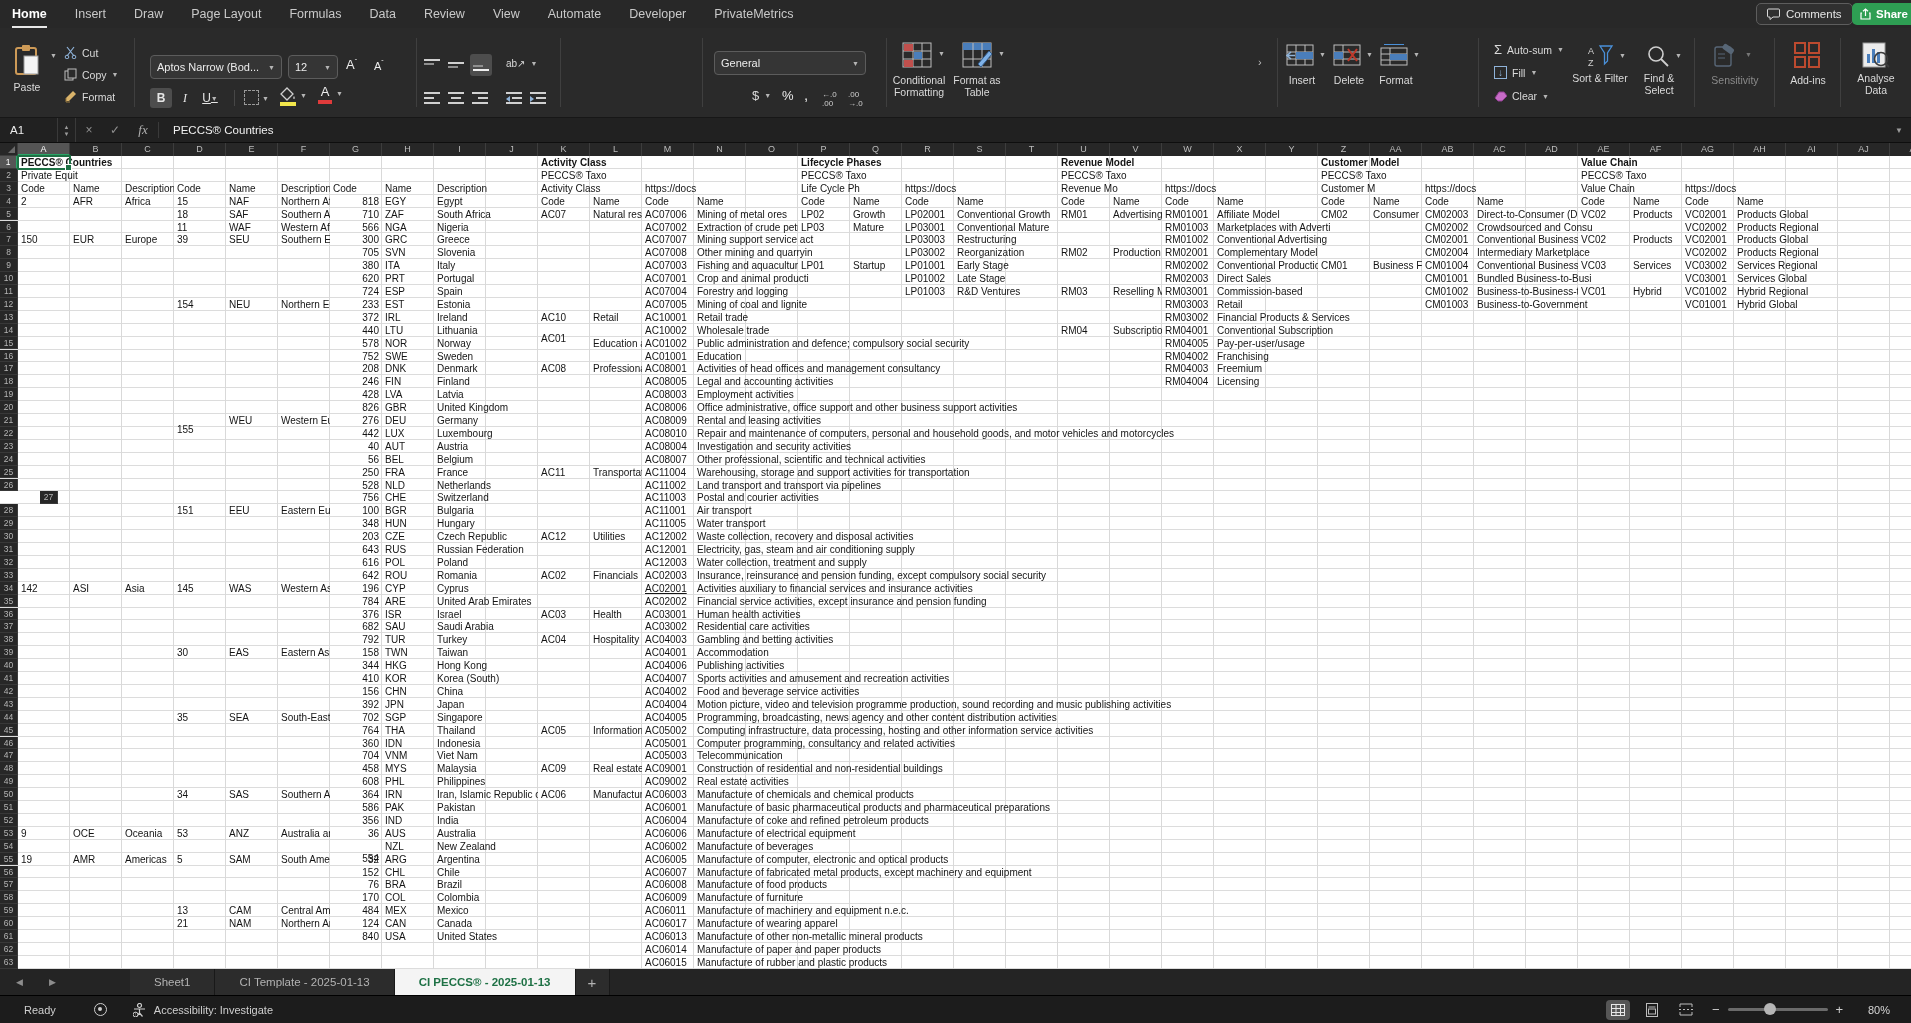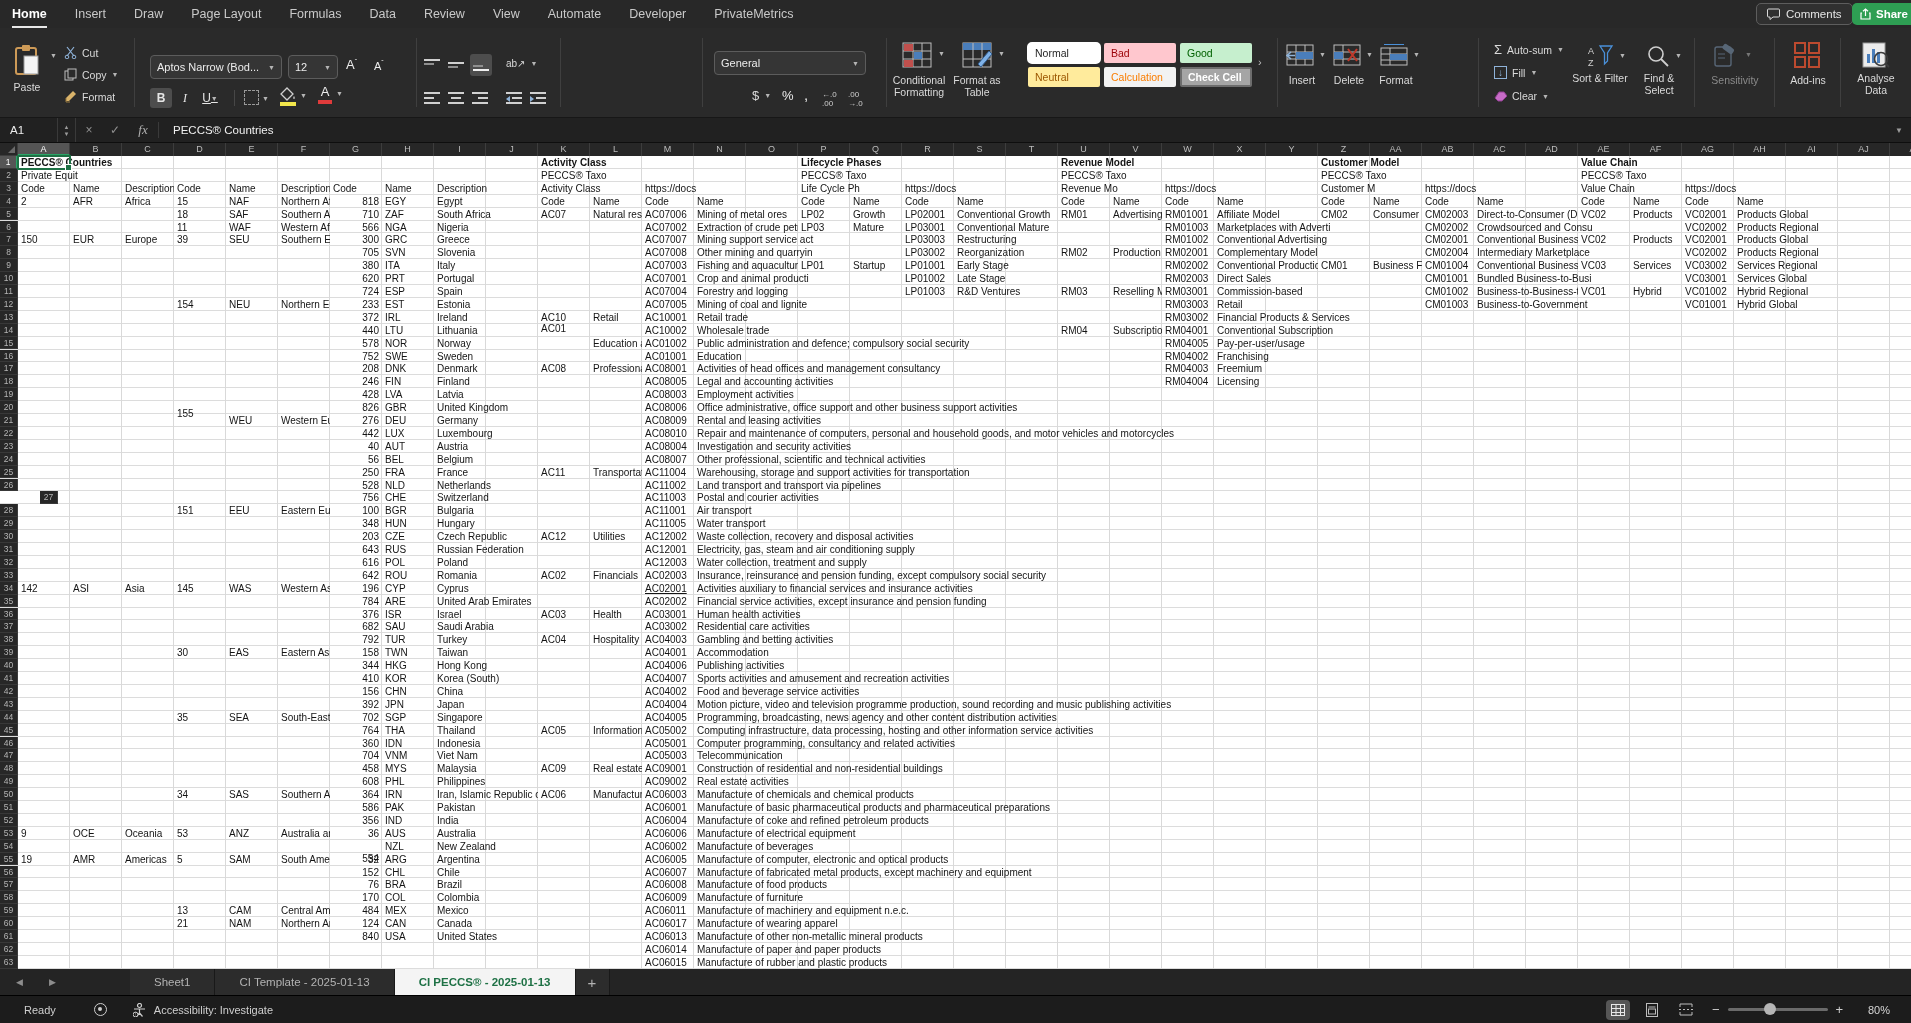--- a/index.html
+++ b/index.html
@@ -267,28 +267,20 @@
           <rect x="1" y="1" width="28" height="24" fill="none" stroke="#bdbdbd"></rect>
           <rect x="1" y="1" width="28" height="7" fill="#4a7ebb"></rect>
           <line x1="1" y1="17" x2="29" y2="17" stroke="#bdbdbd"></line>
           <line x1="11" y1="1" x2="11" y2="25" stroke="#bdbdbd"></line>
           <line x1="20" y1="1" x2="20" y2="25" stroke="#bdbdbd"></line>
           <path d="M16 22 27 9l3 3-11 13z" fill="#7fb2e8" stroke="#355f8f"></path>
         </svg>
       <span class="caret" style="position:absolute;right:-13px;top:8px">▼</span>
     </div>
     <div class="iconlbl" style="left:52px;top:46px;width:62px">Format as Table</div>
-    <div id="chips" style="position:absolute;left:134px;top:15px;width:226px;display:grid;grid-template-columns:repeat(3,74px);grid-auto-rows:24px;column-gap:2px">
-        <div class="chip selected" style="background: rgb(255, 255, 255); color: rgb(31, 31, 31);">Normal</div>
-        <div class="chip" style="background: rgb(255, 199, 206); color: rgb(156, 0, 6);">Bad</div>
-        <div class="chip" style="background: rgb(198, 239, 206); color: rgb(0, 97, 0);">Good</div>
-        <div class="chip" style="background: rgb(255, 235, 156); color: rgb(156, 87, 0);">Neutral</div>
-        <div class="chip" style="background: rgb(242, 242, 242); color: rgb(250, 125, 0);">Calculation</div>
-        <div class="chip" style="background: rgb(165, 165, 165); color: rgb(255, 255, 255); border: 2px solid rgb(109, 109, 109); font-weight: 700;">Check Cell</div>
-      </div>
     <div style="position:absolute;left:364px;top:28px;color:#bdbdbd;font-size:11px">›</div>
   </div>
   <div class="vsep" style="left:1277px"></div>
 
   <div class="grp" style="left:1286px;width:140px">
     <div style="position:absolute;left:0;top:16px">
       <svg width="28" height="22" viewBox="0 0 28 22">
           <rect x="1" y="1" width="26" height="20" fill="none" stroke="#bdbdbd"></rect>
           <line x1="1" y1="8" x2="27" y2="8" stroke="#bdbdbd"></line>
           <line x1="1" y1="15" x2="27" y2="15" stroke="#bdbdbd"></line>
@@ -745,21 +737,21 @@
       <div class="cell" style="left: 434px; top: 167.7px; width: 208px; height: 12.9px;">Lithuania</div>
       <div class="cell" style="left: 642px; top: 167.7px; width: 52px; height: 12.9px;">AC10002</div>
       <div class="cell" style="left: 694px; top: 167.7px; width: 364px; height: 12.9px;">Wholesale trade</div>
       <div class="cell" style="left: 1058px; top: 167.7px; width: 52px; height: 12.9px;">RM04</div>
       <div class="cell" style="left: 1110px; top: 167.7px; width: 52px; height: 12.9px;">Subscription</div>
       <div class="cell" style="left: 1162px; top: 167.7px; width: 52px; height: 12.9px;">RM04001</div>
       <div class="cell" style="left: 1214px; top: 167.7px; width: 728px; height: 12.9px;">Conventional Subscription</div>
       <div class="cell r" style="left: 330px; top: 180.6px; width: 52px; height: 12.9px;">578</div>
       <div class="cell" style="left: 382px; top: 180.6px; width: 52px; height: 12.9px;">NOR</div>
       <div class="cell" style="left: 434px; top: 180.6px; width: 104px; height: 12.9px;">Norway</div>
-      <div class="cell" style="left: 538px; top: 166px; width: 52px; height: 12.9px;">AC01</div>
+      <div class="cell" style="left: 538px; top: 176px; width: 52px; height: 12.9px;">AC01</div>
       <div class="cell" style="left: 590px; top: 180.6px; width: 52px; height: 12.9px;">Education a</div>
       <div class="cell" style="left: 642px; top: 180.6px; width: 52px; height: 12.9px;">AC01002</div>
       <div class="cell" style="left: 694px; top: 180.6px; width: 468px; height: 12.9px;">Public administration and defence; compulsory social security</div>
       <div class="cell" style="left: 1162px; top: 180.6px; width: 52px; height: 12.9px;">RM04005</div>
       <div class="cell" style="left: 1214px; top: 180.6px; width: 728px; height: 12.9px;">Pay-per-user/usage</div>
       <div class="cell r" style="left: 330px; top: 193.5px; width: 52px; height: 12.9px;">752</div>
       <div class="cell" style="left: 382px; top: 193.5px; width: 52px; height: 12.9px;">SWE</div>
       <div class="cell" style="left: 434px; top: 193.5px; width: 208px; height: 12.9px;">Sweden</div>
       <div class="cell" style="left: 642px; top: 193.5px; width: 52px; height: 12.9px;">AC01001</div>
       <div class="cell" style="left: 694px; top: 193.5px; width: 468px; height: 12.9px;">Education</div>
@@ -784,21 +776,21 @@
       <div class="cell r" style="left: 330px; top: 232.2px; width: 52px; height: 12.9px;">428</div>
       <div class="cell" style="left: 382px; top: 232.2px; width: 52px; height: 12.9px;">LVA</div>
       <div class="cell" style="left: 434px; top: 232.2px; width: 208px; height: 12.9px;">Latvia</div>
       <div class="cell" style="left: 642px; top: 232.2px; width: 52px; height: 12.9px;">AC08003</div>
       <div class="cell" style="left: 694px; top: 232.2px; width: 1248px; height: 12.9px;">Employment activities</div>
       <div class="cell r" style="left: 330px; top: 245.1px; width: 52px; height: 12.9px;">826</div>
       <div class="cell" style="left: 382px; top: 245.1px; width: 52px; height: 12.9px;">GBR</div>
       <div class="cell" style="left: 434px; top: 245.1px; width: 208px; height: 12.9px;">United Kingdom</div>
       <div class="cell" style="left: 642px; top: 245.1px; width: 52px; height: 12.9px;">AC08006</div>
       <div class="cell" style="left: 694px; top: 245.1px; width: 1248px; height: 12.9px;">Office administrative, office support and other business support activities</div>
-      <div class="cell" style="left: 174px; top: 251px; width: 52px; height: 12.9px;">155</div>
+      <div class="cell" style="left: 174px; top: 267px; width: 52px; height: 12.9px;">155</div>
       <div class="cell" style="left: 226px; top: 258px; width: 52px; height: 12.9px;">WEU</div>
       <div class="cell" style="left: 278px; top: 258px; width: 52px; height: 12.9px;">Western Eur</div>
       <div class="cell r" style="left: 330px; top: 258px; width: 52px; height: 12.9px;">276</div>
       <div class="cell" style="left: 382px; top: 258px; width: 52px; height: 12.9px;">DEU</div>
       <div class="cell" style="left: 434px; top: 258px; width: 208px; height: 12.9px;">Germany</div>
       <div class="cell" style="left: 642px; top: 258px; width: 52px; height: 12.9px;">AC08009</div>
       <div class="cell" style="left: 694px; top: 258px; width: 1248px; height: 12.9px;">Rental and leasing activities</div>
       <div class="cell r" style="left: 330px; top: 270.9px; width: 52px; height: 12.9px;">442</div>
       <div class="cell" style="left: 382px; top: 270.9px; width: 52px; height: 12.9px;">LUX</div>
       <div class="cell" style="left: 434px; top: 270.9px; width: 208px; height: 12.9px;">Luxembourg</div>

